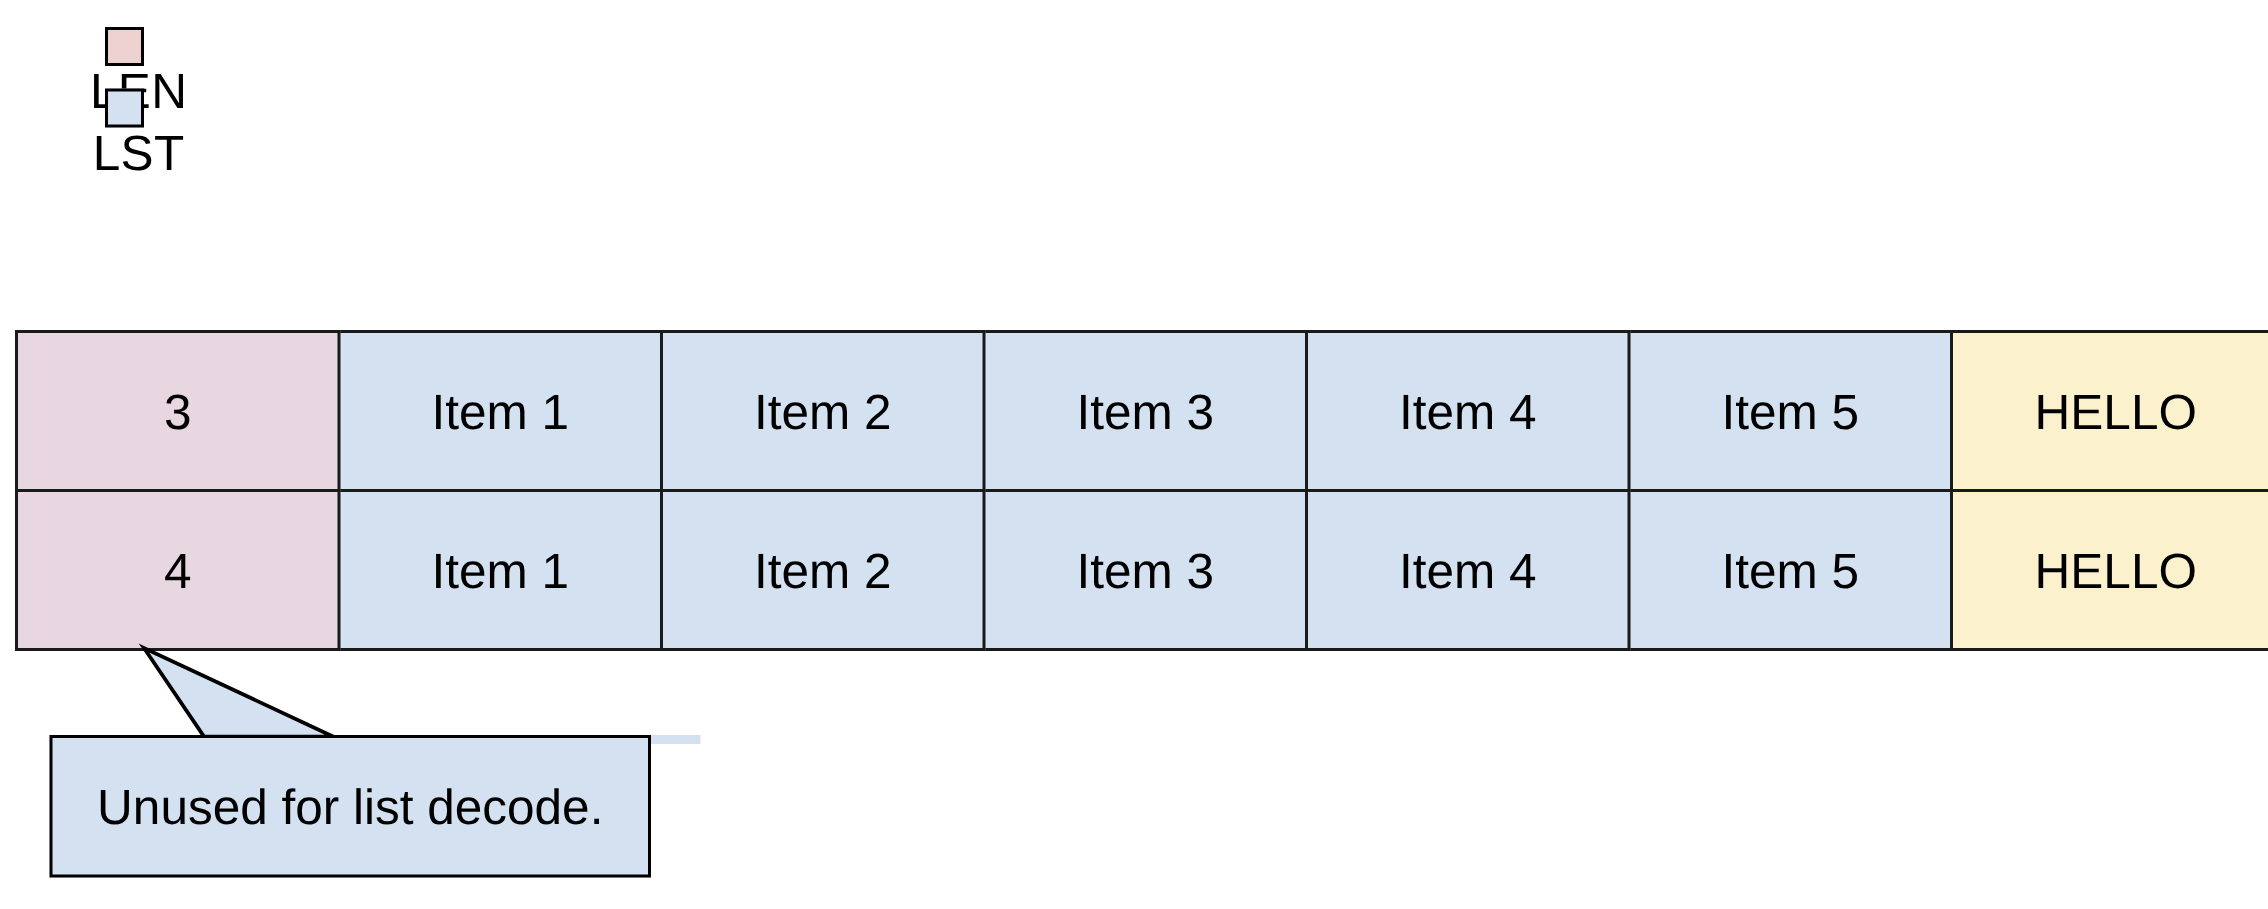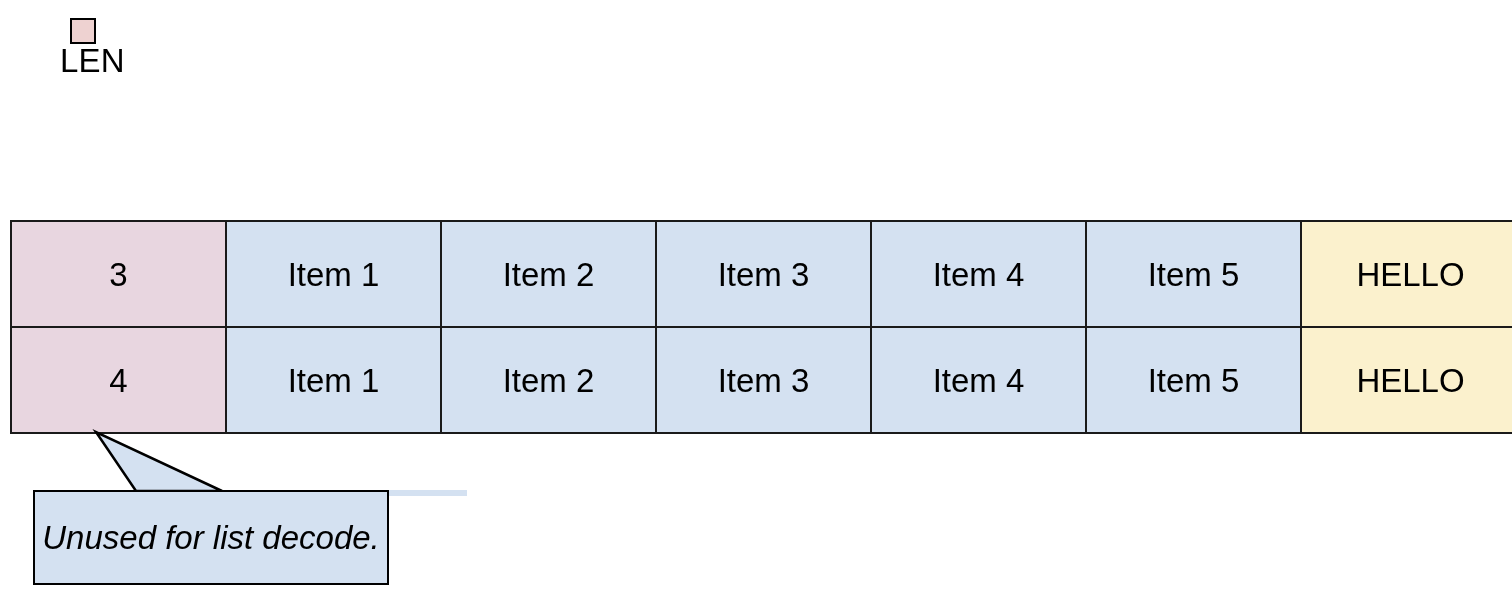--- a/index.html
+++ b/index.html
@@ -74,46 +74,49 @@
     left: 0;
     top: 0;
     width: 1512px;
     height: 606px;
     pointer-events: none;
   }
   #callout-box {
     position: absolute;
     left: 33px;
     top: 490px;
-    width: 356px;
+    width: 401px;
     height: 95px;
     box-sizing: border-box;
     border: 2px solid #000000;
     display: flex;
     flex-direction: column;
     align-items: center;
     justify-content: center;
     font-size: 33px;
     line-height: 40px;
-    font-style: italic;
   }
   #callout-box .callout-line {
     white-space: nowrap;
   }
 </style>
 </head>
 <body>
 
 <div id="legend">
 
   <div class="legend-row">
     <span class="legend-swatch" style="background:#eed2d1"></span>
     <span class="legend-label">LEN</span>
   </div>
 
+  <div class="legend-row">
+    <span class="legend-swatch" style="background:#d4e1f1"></span>
+    <span class="legend-label">LST</span>
+  </div>
 
 
 </div>
 
 <table id="packet-table">
   <tbody>
     <tr>
       <td class="cell-len" style="background:#e8d6e0">3</td>
       <td class="cell-lst" style="background:#d4e1f1">Item 1</td>
       <td class="cell-lst" style="background:#d4e1f1">Item 2</td>

